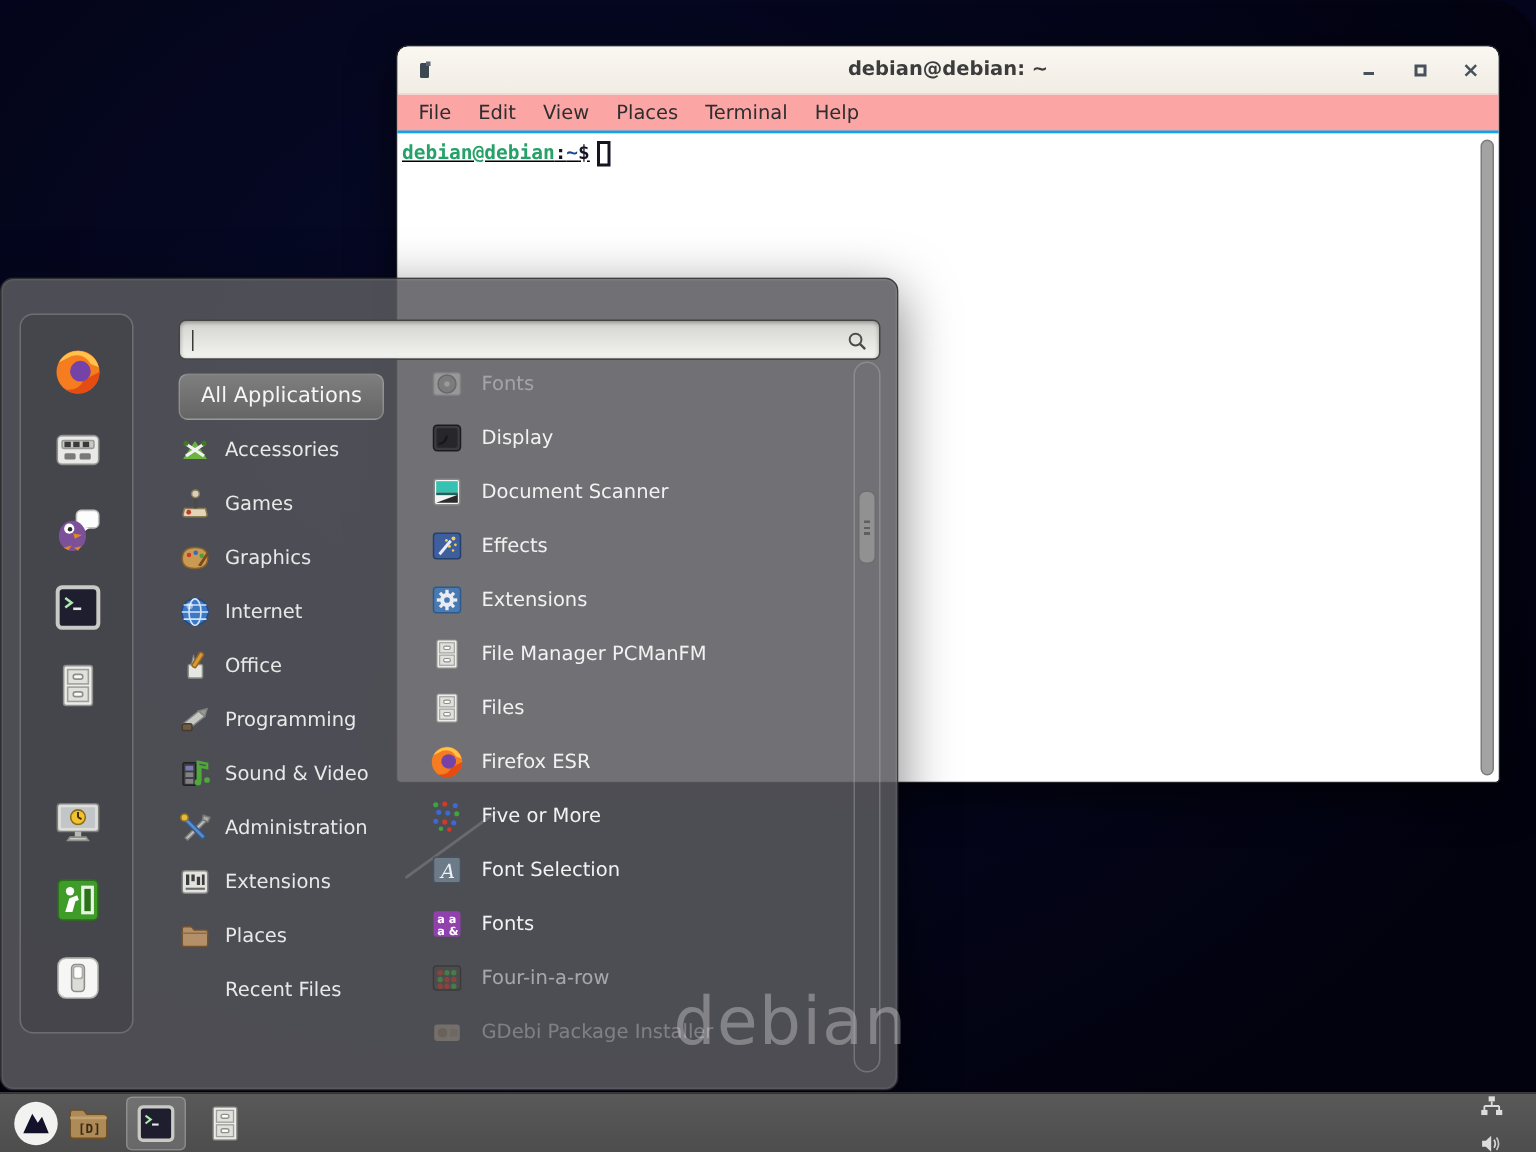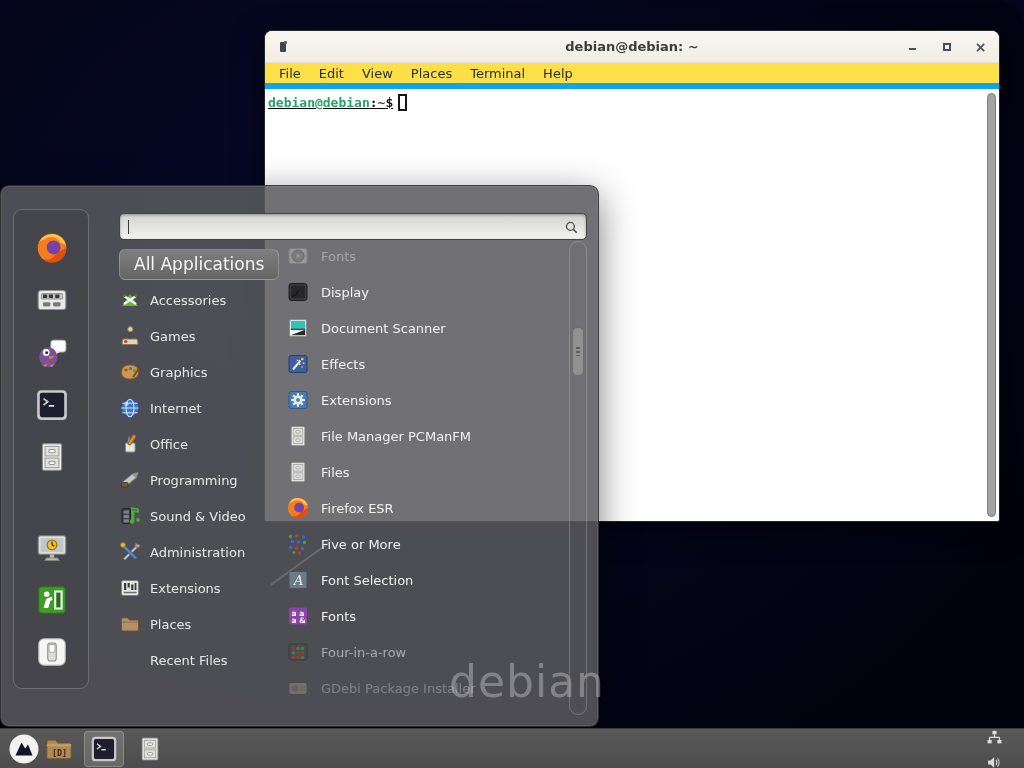--- a/index.html
+++ b/index.html
@@ -17,21 +17,21 @@
     border-radius: 7px 7px 0 0; border-bottom: 1px solid #e4dfd5; }
   .t-win-icon { position: absolute; left: 15px; top: 11px; width: 6px; height: 10px; background: #3c4752; border-radius: 1px; }
   .t-win-icon::after { content:""; position:absolute; left:4px; top:-1px; width:3px; height:3px; background:#5a6570; }
   .t-title { position: absolute; left: 0; right: 0; top: 0; height: 32px; line-height: 32px; text-align: center;
     font-size: 13px; font-weight: bold; color: #3c3c3c; }
   .t-controls { position: absolute; right: 12px; top: 0; height: 100%; display: flex; align-items: center; gap: 21px; z-index: 2; }
   .t-btn { width: 13px; height: 100%; display: flex; align-items: center; justify-content: center; cursor: default; }
   .glyph-min { display: block; width: 7px; height: 2px; background: #47525c; margin-top: 5px; }
   .glyph-max { display: block; width: 8px; height: 8px; border: 2px solid #47525c; }
   .glyph-close { color: #47525c; font-size: 14px; font-weight: bold; line-height: 1; }
-  .t-menubar { height: 26px; background: #fde047; border-bottom: 6px solid #0ea5e9;
+  .t-menubar { height: 26px; background: #fca5a5; border-bottom: 2px solid #0ea5e9;
     display: flex; align-items: center; padding-left: 5px; }
   .t-menu-item { padding: 0 9px; height: 100%; display: flex; align-items: center; font-size: 13px; color: #2e2e2e; }
   .t-body { position: absolute; left: 0; right: 0; top: 58px; bottom: 0; background: #ffffff; border-radius: 0 0 2px 2px; }
   .t-prompt { position: absolute; left: 3px; top: 5px; font-family: "DejaVu Sans Mono", "Liberation Mono", monospace;
     font-size: 13px; font-weight: bold; white-space: pre; display: flex; align-items: center; text-decoration: underline; }
   .p-user  { color: #26a269; }
   .p-colon { color: #171421; }
   .p-path  { color: #12488b; }
   .p-dollar{ color: #171421; }
   .t-cursor { display: inline-block; width: 9px; height: 17px; border: 2px solid #171421; margin-left: 5px; }
@@ -58,21 +58,21 @@
     box-shadow: inset 0 1px 3px rgba(0,0,0,.35); }
   .search-input { position: absolute; inset: 1px; width: calc(100% - 2px); background: transparent; border: none; outline: none;
     font-size: 13px; padding-left: 8px; color: #222; font-family: inherit; }
   .search-caret { position: absolute; left: 8px; top: 6px; width: 1px; height: 14px; background: #3a3a3a; }
   .search-mag { position: absolute; right: 7px; top: 6px; width: 15px; height: 15px; }
 
   .cats { position: absolute; left: 118px; top: 60px; width: 162px; }
   .cat-selected-row { height: 36px; display: flex; align-items: center; }
   .cat-selected { display: inline-flex; align-items: center; height: 31px; padding: 0 14px;
     background: linear-gradient(#7e7e7e,#656565); border: 1px solid rgba(255,255,255,0.22);
-    border-radius: 6px; color: #f6f6f6; font-size: 17px; }
+    border-radius: 6px; color: #f6f6f6; font-size: 14px; }
   .cat-row { height: 36px; display: flex; align-items: center; gap: 9px; color: #e8e8e8; font-size: 13px; }
   .cicon { width: 22px; height: 22px; flex: none; }
   .cicon.empty { visibility: hidden; }
 
   .apps { position: absolute; left: 285px; top: 52px; width: 282px; }
   .app-row { height: 36px; display: flex; align-items: center; gap: 11px; color: #f2f2f2; font-size: 13px; }
   .aicon { width: 24px; height: 24px; flex: none; }
 
   .menu-scroll { position: absolute; left: 568px; top: 55px; width: 18px; height: 474px;
     border: 1px solid rgba(190,190,190,0.35); border-radius: 9px; }

